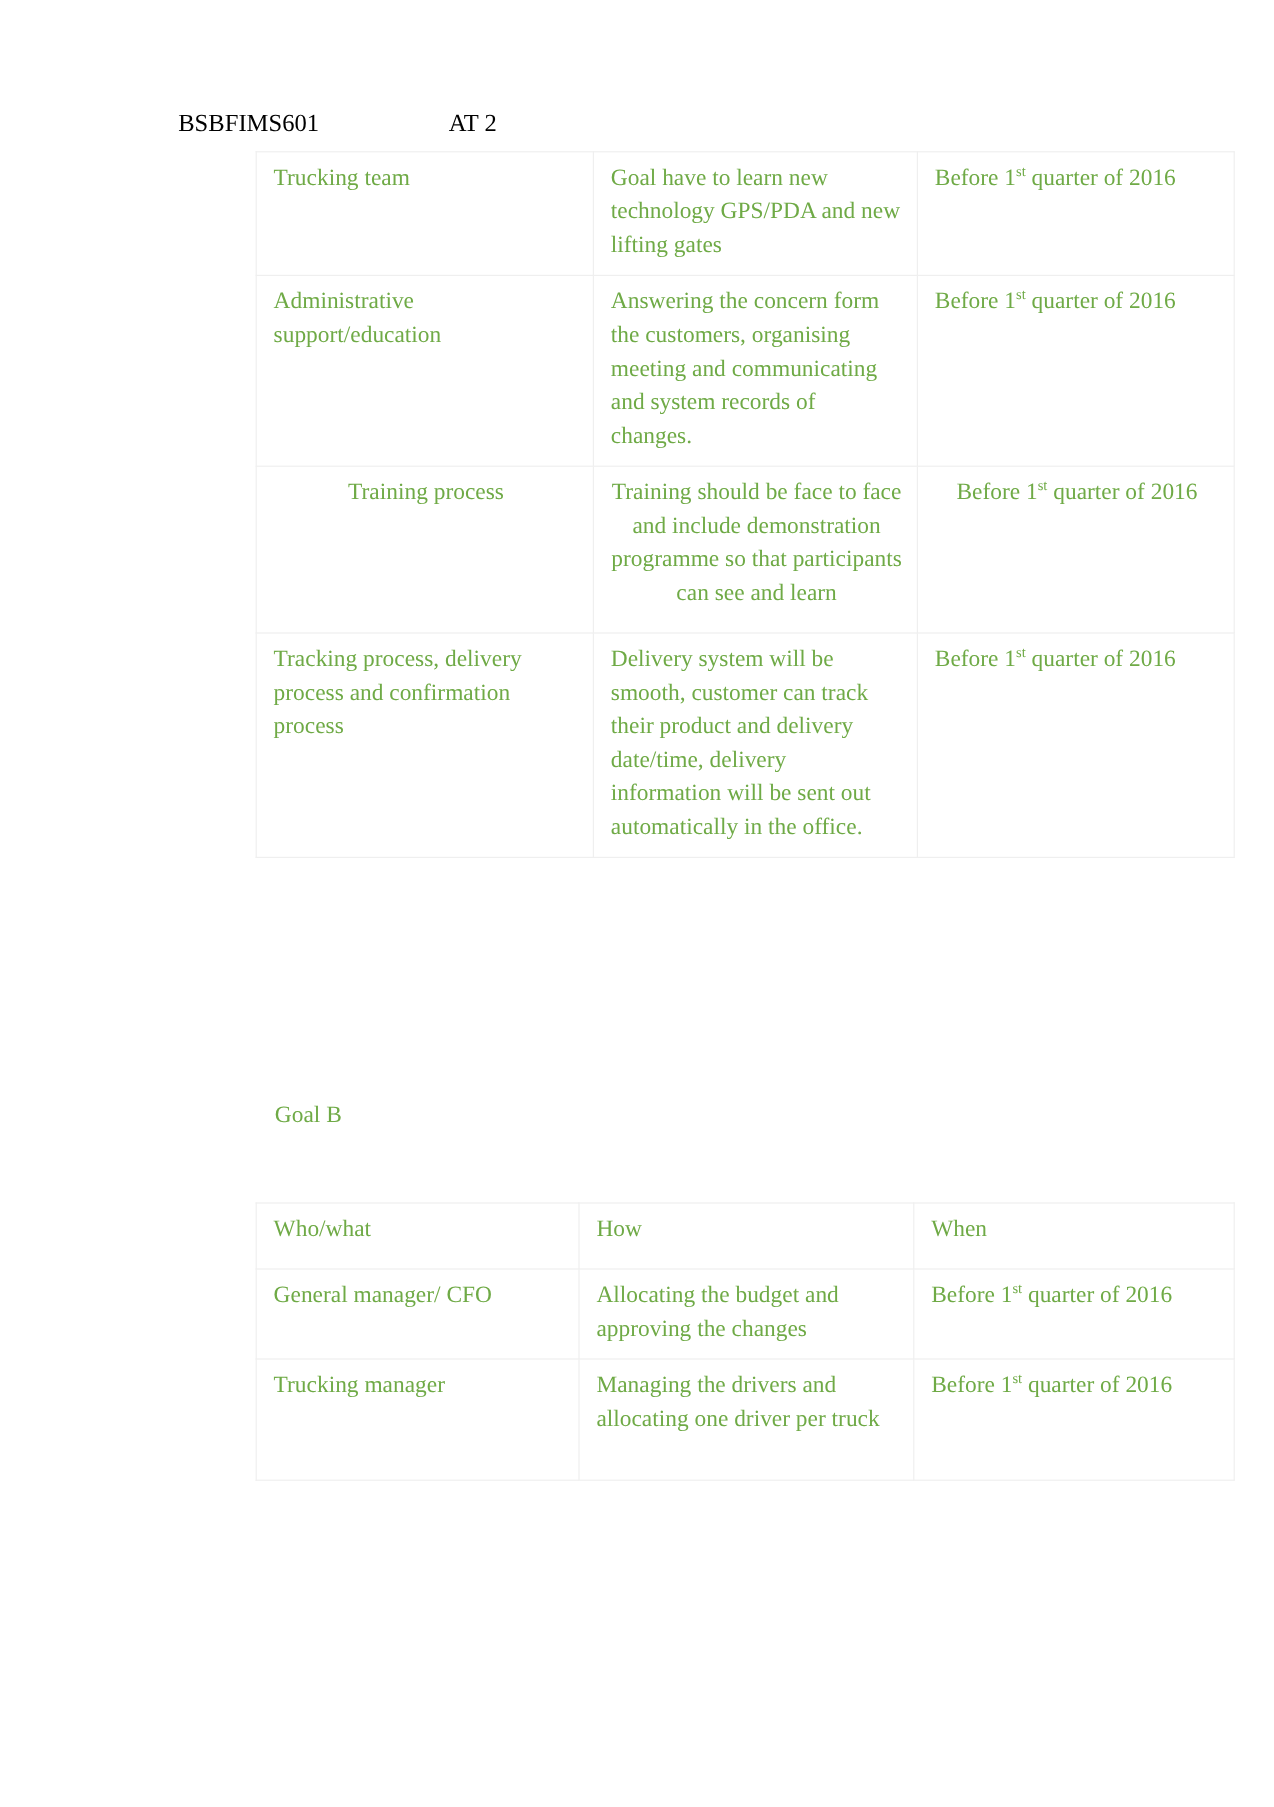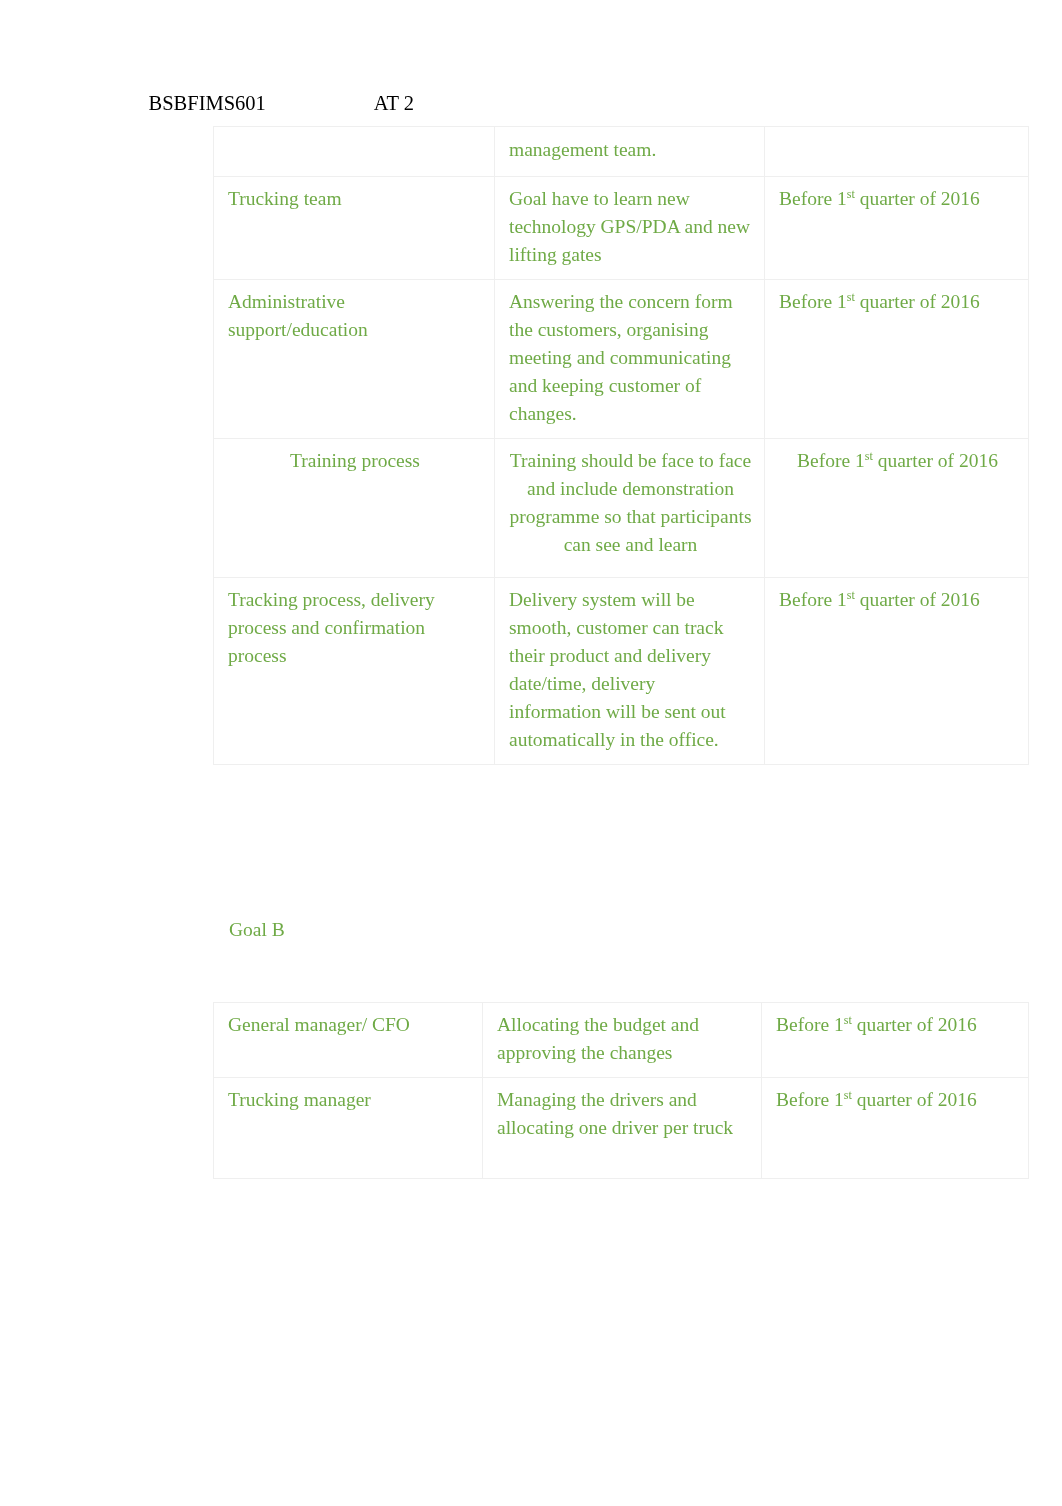--- a/index.html
+++ b/index.html
@@ -118,51 +118,40 @@
 <body>
 
 <div class="page">
 
   <div class="doc-header">
     <span class="hdr-code">BSBFIMS601</span><span class="hdr-at">AT 2</span>
   </div>
 
   <table class="doc-table" id="table-a">
     <tbody>
-      <tr class="row-continued">
-        <td class="col-who">
-          <span class="cell-text"></span>
-        </td>
-        <td class="col-how">
-          <span class="cell-text">management team.</span>
-        </td>
-        <td class="col-when">
-          <span class="cell-text"></span>
-        </td>
-      </tr>
 
 
       <tr class="row-trucking">
         <td class="col-who">
           <span class="cell-text">Trucking team</span>
         </td>
         <td class="col-how">
           <span class="cell-text">Goal have to learn new technology GPS/PDA and new lifting gates</span>
         </td>
         <td class="col-when">
           <span class="cell-text"><span>Before 1</span><sup>st</sup><span> quarter of 2016</span></span>
         </td>
       </tr>
 
       <tr class="row-admin">
         <td class="col-who">
           <span class="cell-text">Administrative support/education</span>
         </td>
         <td class="col-how">
-          <span class="cell-text">Answering the concern form the customers, organising meeting and communicating and keeping customer of changes.</span>
+          <span class="cell-text">Answering the concern form the customers, organising meeting and communicating and system records of changes.</span>
         </td>
         <td class="col-when">
           <span class="cell-text"><span>Before 1</span><sup>st</sup><span> quarter of 2016</span></span>
         </td>
       </tr>
 
       <tr class="row-training">
         <td class="col-who">
           <span class="cell-text">Training process</span>
         </td>
@@ -185,20 +174,31 @@
           <span class="cell-text"><span>Before 1</span><sup>st</sup><span> quarter of 2016</span></span>
         </td>
       </tr>
     </tbody>
   </table>
 
   <div id="goal-b-heading">Goal B</div>
 
   <table class="doc-table" id="table-b">
     <tbody>
+      <tr class="row-head">
+        <td class="col-who">
+          <span class="cell-text">Who/what</span>
+        </td>
+        <td class="col-how">
+          <span class="cell-text">How</span>
+        </td>
+        <td class="col-when">
+          <span class="cell-text">When</span>
+        </td>
+      </tr>
 
       <tr class="row-gm">
         <td class="col-who">
           <span class="cell-text">General manager/ CFO</span>
         </td>
         <td class="col-how">
           <span class="cell-text">Allocating the budget and approving the changes</span>
         </td>
         <td class="col-when">
           <span class="cell-text"><span>Before 1</span><sup>st</sup><span> quarter of 2016</span></span>

